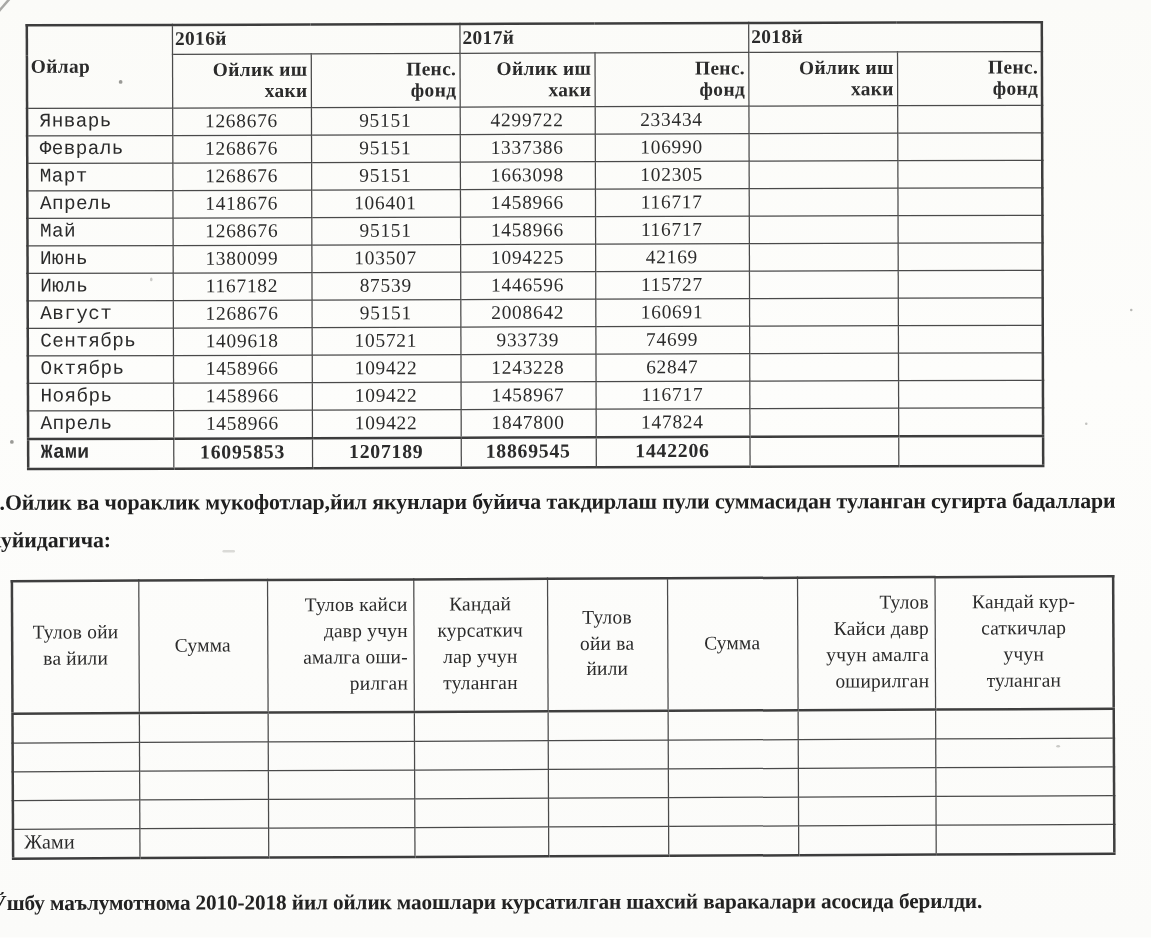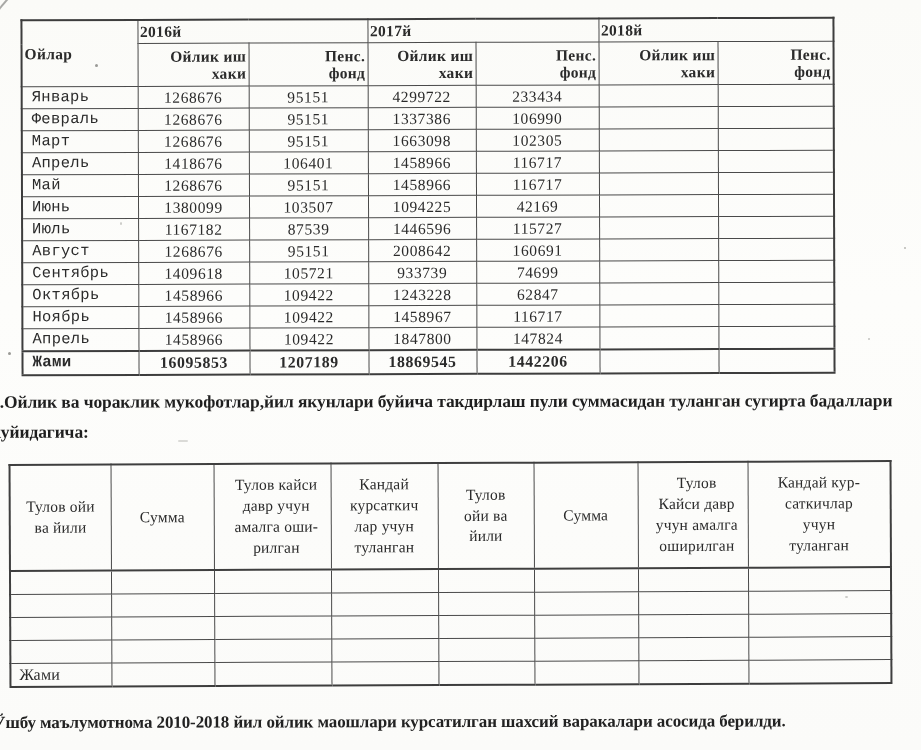--- a/index.html
+++ b/index.html
@@ -49,21 +49,21 @@
     border:2px solid #3f3f3f;
   }
   .t2 th,.t2 td{
     border:1.4px solid #4a4a4a;
     font-size:15.5px;font-weight:normal;
     vertical-align:middle;line-height:1.35;letter-spacing:.2px;
     padding:0 4px;
   }
   .t2 thead tr{height:106px;}
   .t2 th{white-space:pre-line;text-align:center;}
-  .t2 th.l{text-align:center;padding-left:12px;}
+  .t2 th.l{text-align:right;padding-left:12px;}
   .t2 tbody tr{height:23px;}
   .t2 tr.total{height:24px;}
   .t2 tr.total td{border-top:1.8px solid #3d3d3d;border-bottom:2.4px solid #3d3d3d;}
   .t2 td.label{text-align:left;padding-left:8px;font-size:16px;}
   .t2 thead tr th{border-bottom:2px solid #3f3f3f;}
 
   
   .foot{
     position:absolute;left:-7px;top:712px;width:980px;
     font-size:17px;font-weight:600;color:#222;

